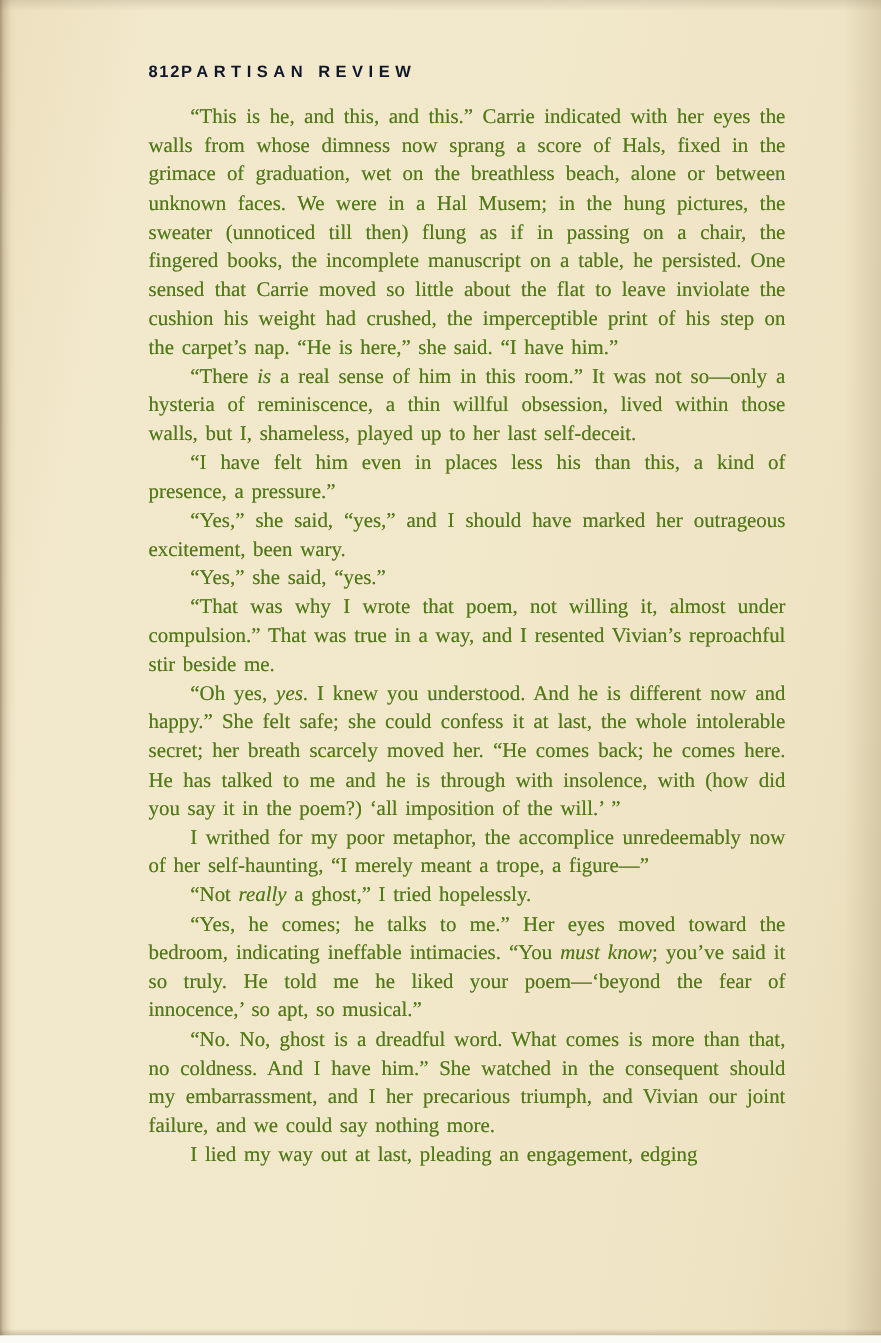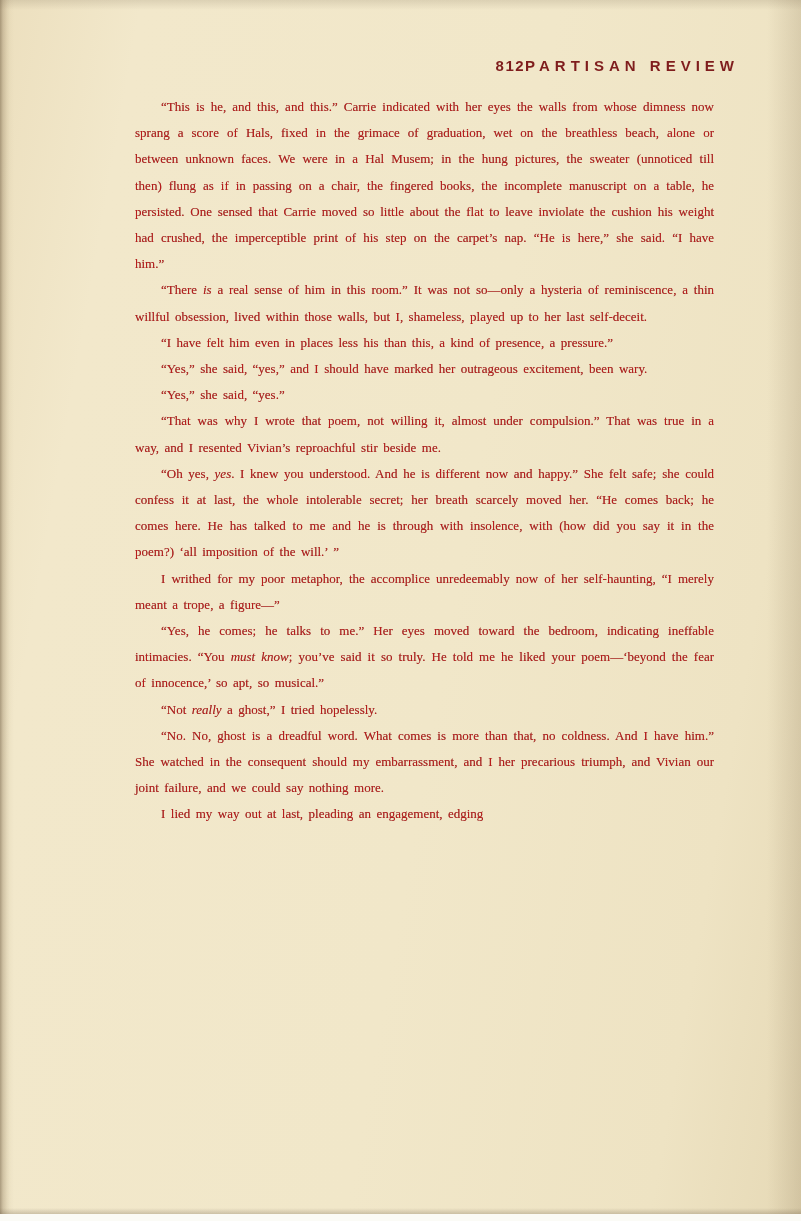--- a/index.html
+++ b/index.html
@@ -55,42 +55,42 @@
     left: 0; right: 0; bottom: 0;
     height: 7px;
     background: #fbfbf6;
   }
   .running-header {
     position: absolute;
     top: 57px;
     left: 135px;
     right: 62px;
     display: flex;
-    justify-content: flex-end;
+    justify-content: flex-start;
     align-items: baseline;
     font-family: "Liberation Sans", sans-serif;
     font-weight: bold;
     font-size: 15px;
-    color: #7f1d1d;
+    color: #0f172a;
   }
   .page-number {
     letter-spacing: 1.5px;
   }
   .journal-title {
     letter-spacing: 5px;
   }
   .article-body {
     position: absolute;
     left: 135px;
     top: 94px;
     width: 579px;
-    font-size: 13px;
+    font-size: 19px;
     line-height: 26.2px;
     text-align: justify;
-    color: #b91c1c;
+    color: #4d7c0f;
     word-spacing: 2.2px;
     text-shadow: 0 0 0.5px rgba(70,60,45,0.55);
   }
   .article-body p {
     margin: 0;
     text-indent: 2em;
   }
   .article-body em {
     font-style: italic;
   }
@@ -110,21 +110,21 @@
 
   <div class="article-body">
       <p><span>“This is he, and this, and this.” Carrie indicated with her eyes the walls from whose dimness now sprang a score of Hals, fixed in the grimace of graduation, wet on the breathless beach, alone or between unknown faces. We were in a Hal Musem; in the hung pictures, the sweater (unnoticed till then) flung as if in passing on a chair, the fingered books, the incomplete manuscript on a table, he persisted. One sensed that Carrie moved so little about the flat to leave inviolate the cushion his weight had crushed, the imperceptible print of his step on the carpet’s nap. “He is here,” she said. “I have him.”</span></p>
       <p><span>“There </span><em>is</em><span> a real sense of him in this room.” It was not so—only a hysteria of reminiscence, a thin willful obsession, lived within those walls, but I, shameless, played up to her last self-deceit.</span></p>
       <p><span>“I have felt him even in places less his than this, a kind of presence, a pressure.”</span></p>
       <p><span>“Yes,” she said, “yes,” and I should have marked her outrageous excitement, been wary.</span></p>
       <p><span>“Yes,” she said, “yes.”</span></p>
       <p><span>“That was why I wrote that poem, not willing it, almost under compulsion.” That was true in a way, and I resented Vivian’s reproachful stir beside me.</span></p>
       <p><span>“Oh yes, </span><em>yes</em><span>. I knew you understood. And he is different now and happy.” She felt safe; she could confess it at last, the whole intolerable secret; her breath scarcely moved her. “He comes back; he comes here. He has talked to me and he is through with insolence, with (how did you say it in the poem?) ‘all imposition of the will.’ ”</span></p>
       <p><span>I writhed for my poor metaphor, the accomplice unredeemably now of her self-haunting, “I merely meant a trope, a figure—”</span></p>
+      <p><span>“Not </span><em>really</em><span> a ghost,” I tried hopelessly.</span></p>
       <p><span>“Yes, he comes; he talks to me.” Her eyes moved toward the bedroom, indicating ineffable intimacies. “You </span><em>must know</em><span>; you’ve said it so truly. He told me he liked your poem—‘beyond the fear of innocence,’ so apt, so musical.”</span></p>
-      <p><span>“Not </span><em>really</em><span> a ghost,” I tried hopelessly.</span></p>
       <p><span>“No. No, ghost is a dreadful word. What comes is more than that, no coldness. And I have him.” She watched in the consequent should my embarrassment, and I her precarious triumph, and Vivian our joint failure, and we could say nothing more.</span></p>
       <p><span>I lied my way out at last, pleading an engagement, edging</span></p>
     </div>
 
   <div class="bottom-shadow"></div>
   <div class="bottom-strip"></div>
 </div>
 
 </body></html>

